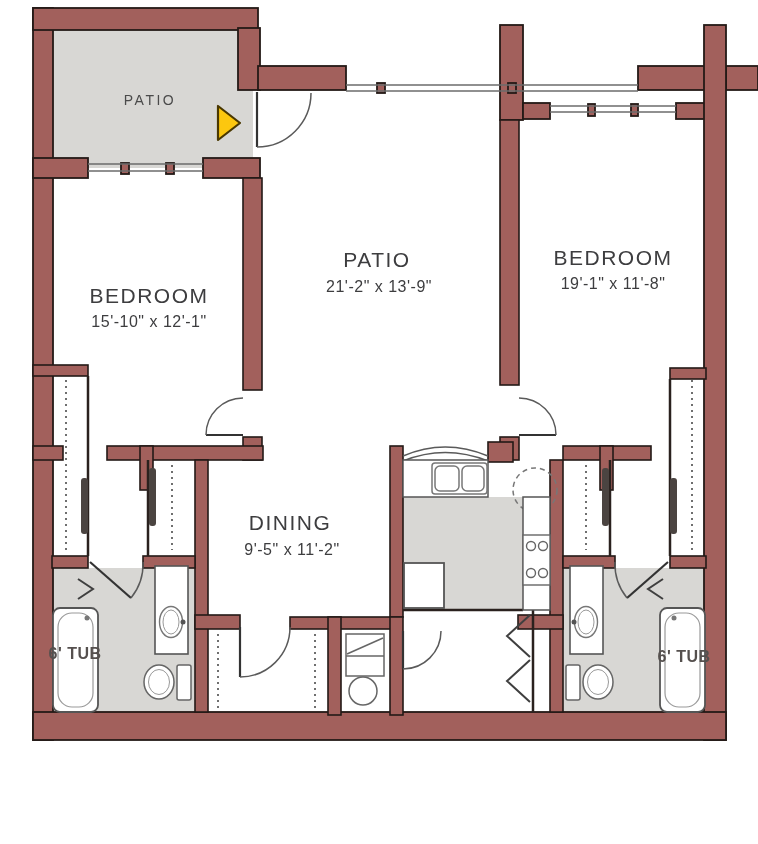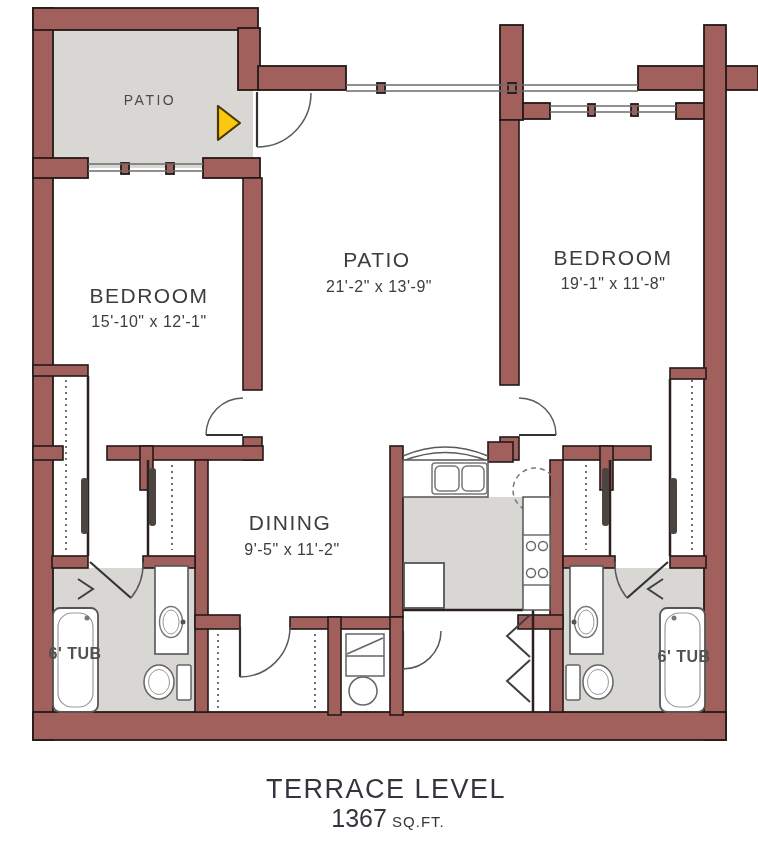--- a/index.html
+++ b/index.html
@@ -209,15 +209,13 @@
 
 <div class="lbl room-name" style="left:613px;top:258px;">BEDROOM</div>
 <div class="lbl room-dims" style="left:613px;top:284px;">19'-1" x 11'-8"</div>
 
 <div class="lbl room-name" style="left:290px;top:523px;">DINING</div>
 <div class="lbl room-dims" style="left:292px;top:550px;">9'-5" x 11'-2"</div>
 
 <div class="lbl tub-label" style="left:75px;top:654px;">6' TUB</div>
 <div class="lbl tub-label" style="left:684px;top:657px;">6' TUB</div>
 
-<div class="lbl plan-title" style="left:386px;top:789px;">TERRACE LEVEL</div>
-<div class="lbl plan-area" style="left:388px;top:818px;"><span class="num">1367</span>&nbsp;<span>SQ.FT.</span></div>
 </div>
 
 </body></html>

